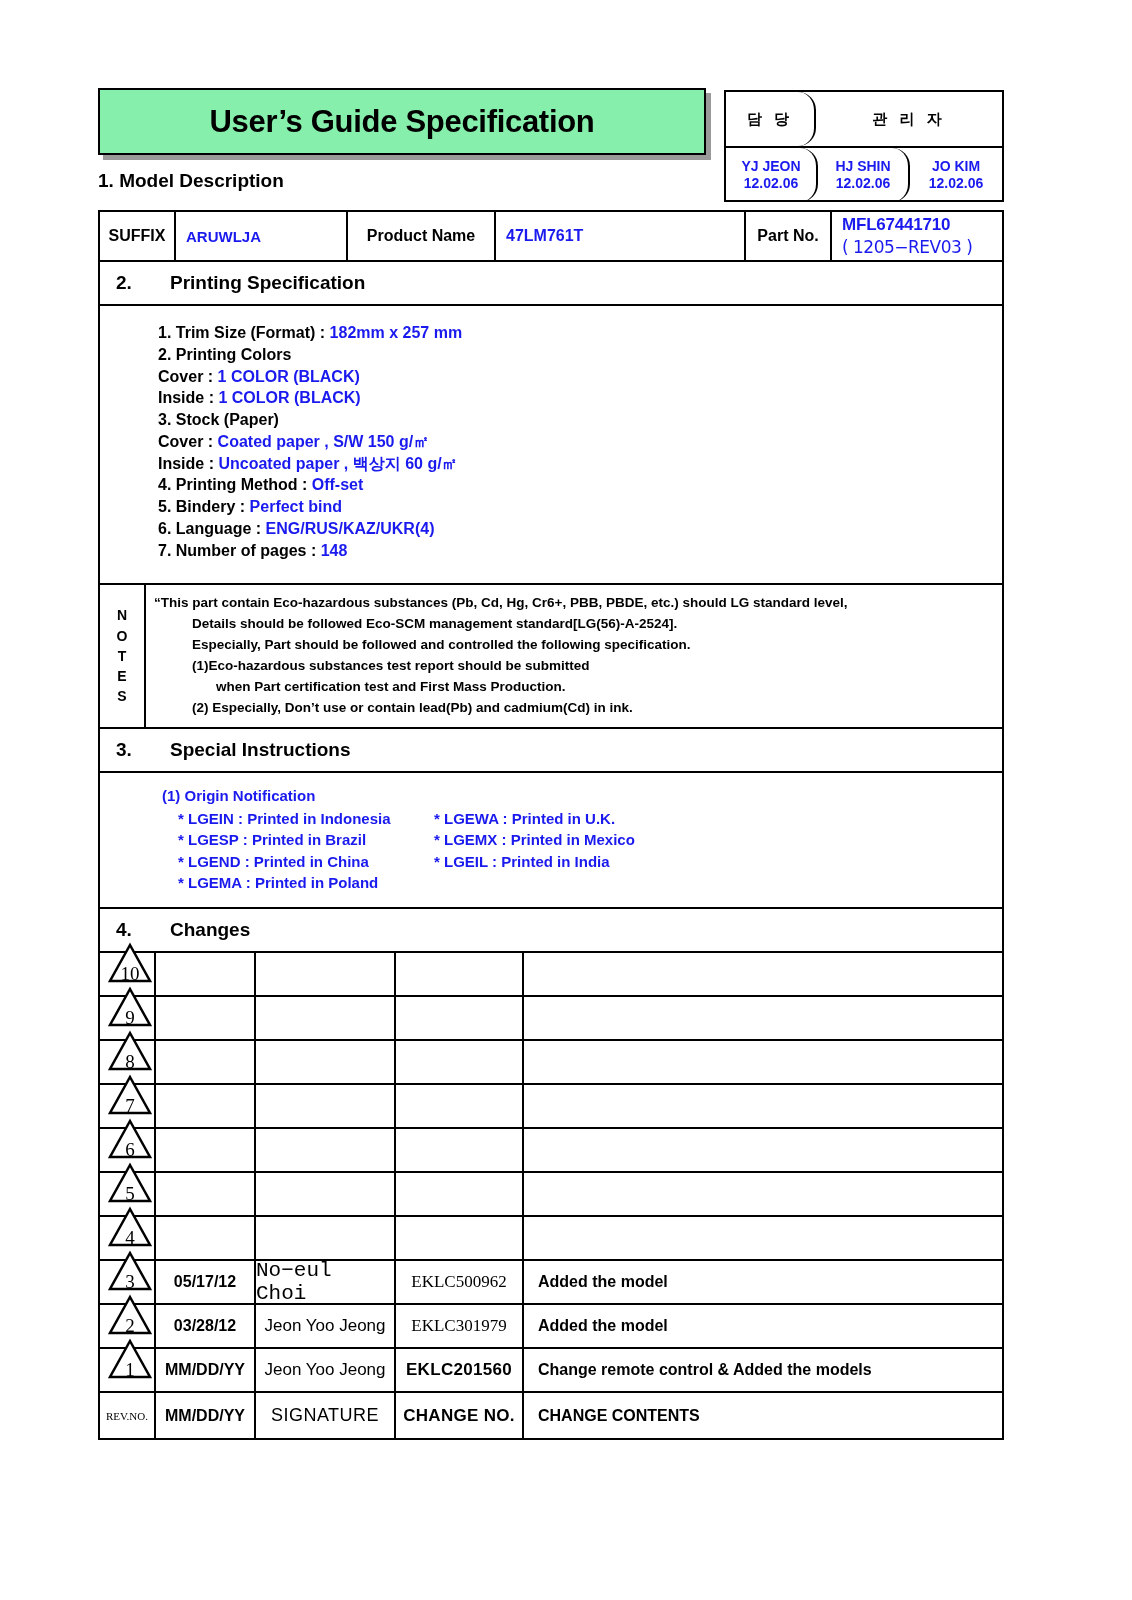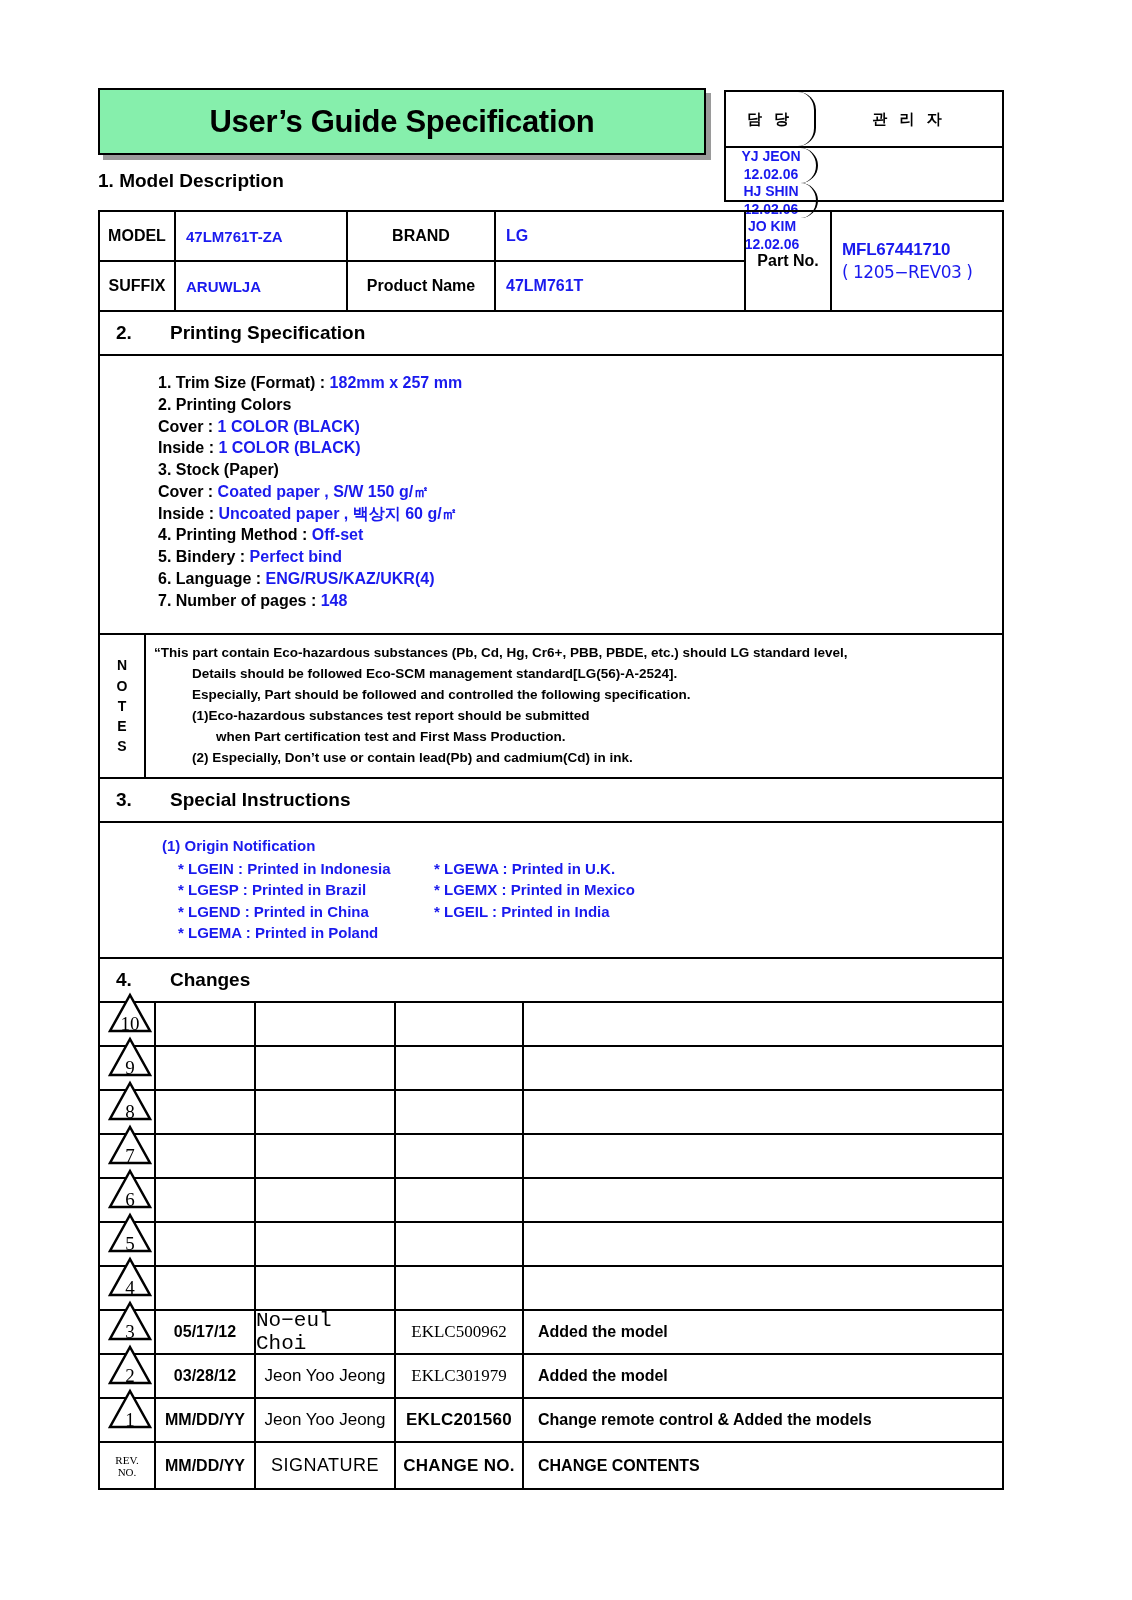--- a/index.html
+++ b/index.html
@@ -32,21 +32,21 @@
     position:absolute;left:98px;top:170px;
     font-size:19px;font-weight:bold;
   }
 
   
   .approval{
     position:absolute;left:724px;top:90px;width:280px;height:112px;
     border:2px solid #000;box-sizing:border-box;
   }
   .approval .row1{display:flex;height:54px;border-bottom:2px solid #000;}
-  .approval .row2{display:flex;height:54px;flex-direction:column;}
+  .approval .row2{display:flex;height:54px;}
   .approval .c{
     display:flex;align-items:center;justify-content:center;
     box-sizing:border-box;text-align:center;border-radius:18px;
   }
   .ap-h{font-size:15px;font-weight:bold;letter-spacing:4px;}
   .ap-c1{width:90px;border-right:2px solid #000;}
   .ap-c2{flex:1;}
   .ap-n{width:92px;border-right:2px solid #000;font-size:14px;font-weight:bold;line-height:1.25;}
   .ap-n.last{border-right:none;width:92px;}
   .ap-n .nm{display:block;}
@@ -134,21 +134,21 @@
     position:absolute;left:8px;top:-12px;width:44px;height:44px;
     display:flex;align-items:flex-end;justify-content:center;
   }
   .tri svg{position:absolute;left:0;top:0;}
   .tri span{
     position:relative;z-index:2;font-size:19px;
     font-family:"Liberation Serif","DejaVu Serif",serif;
     line-height:1;padding-bottom:2px;
   }
   .rev-lab{
-    display:flex;flex-direction:column;align-items:center;justify-content:center;
+    display:flex;flex-direction:row;align-items:center;justify-content:center;
     height:100%;font-size:11px;
     font-family:"Liberation Serif","DejaVu Serif",serif;
   }
   .c-sign.hdrtxt{font-size:18px;font-weight:normal;letter-spacing:0.5px;}
 </style>
 </head>
 <body>
 
 <div class="page">
 
@@ -185,26 +185,20 @@
 
   <div class="sec1-label">
     <span>1.</span>
     <span>Model Description</span>
   </div>
 
   <div class="main">
 
     <div class="model-wrap">
       <div class="model-left">
-        <div class="mrow first">
-          <div class="mcell m-lab">MODEL</div>
-          <div class="mcell m-val blue">47LM761T-ZA</div>
-          <div class="mcell m-lab2">BRAND</div>
-          <div class="mcell m-val2 blue">LG</div>
-        </div>
         <div class="mrow">
           <div class="mcell m-lab">SUFFIX</div>
           <div class="mcell m-val blue">ARUWLJA</div>
           <div class="mcell m-lab2">Product Name</div>
           <div class="mcell m-val2 blue">47LM761T</div>
         </div>
       </div>
       <div class="part-lab">Part No.</div>
       <div class="part-val">
         <span class="part-no blue">MFL67441710</span>

